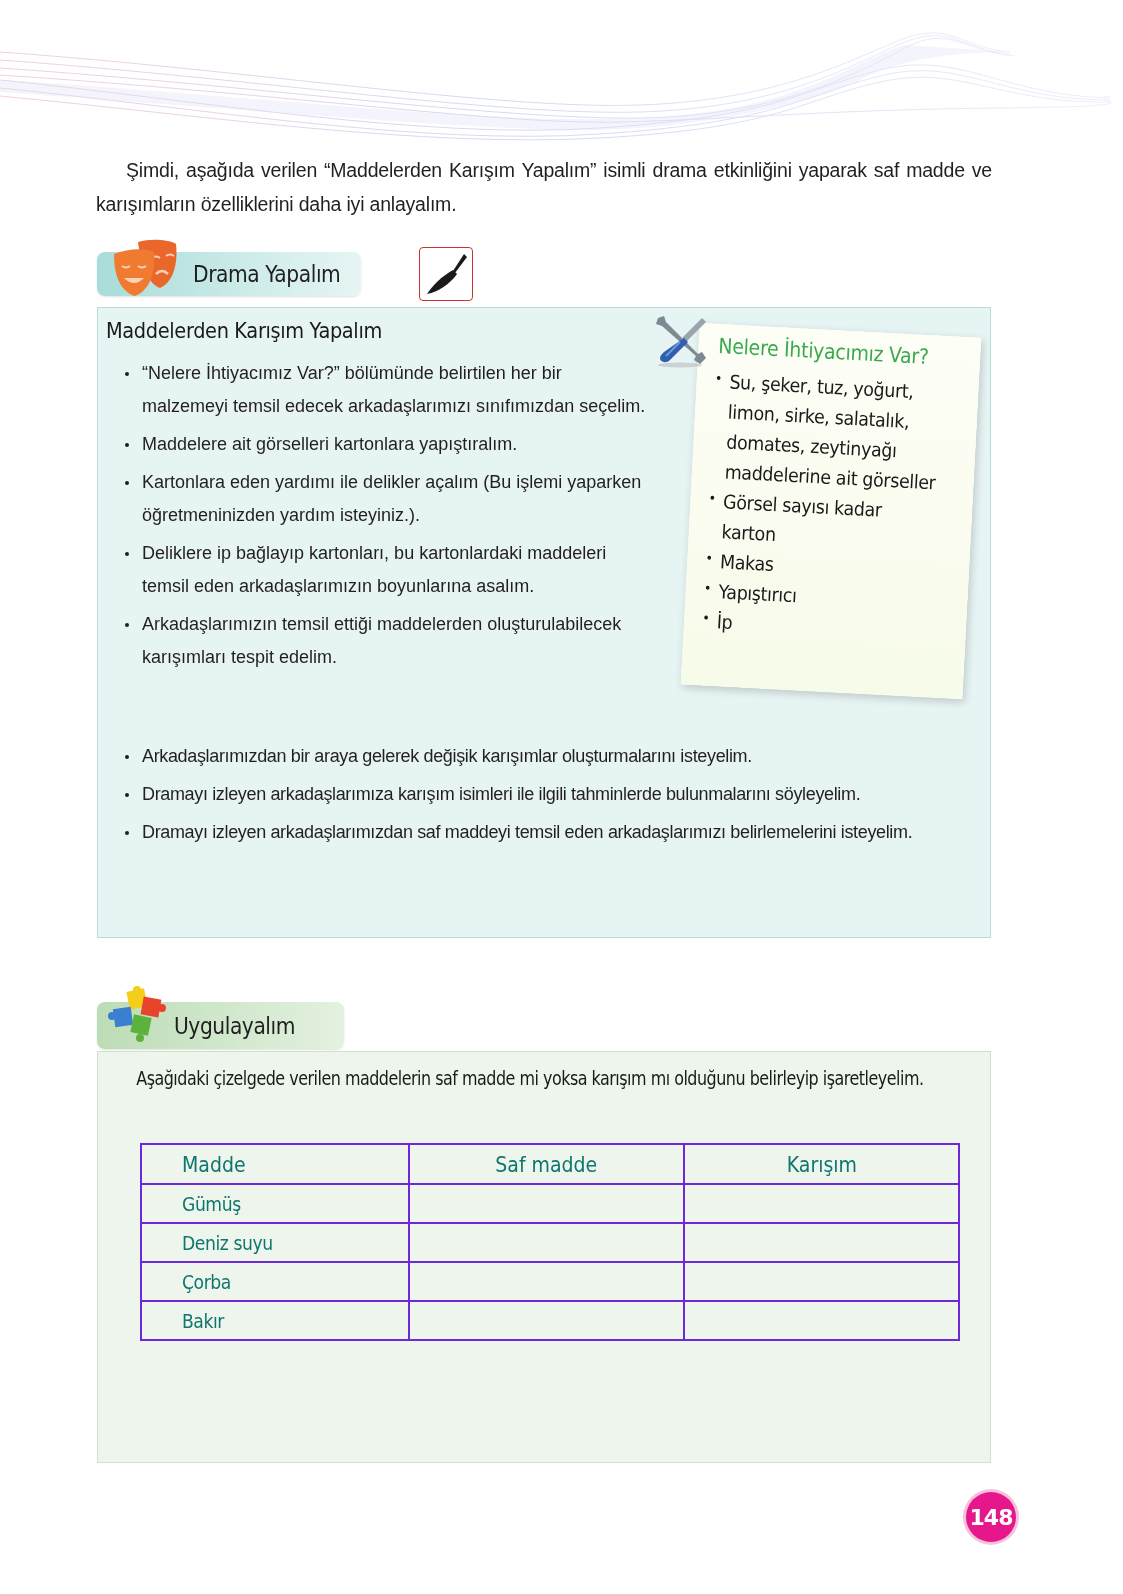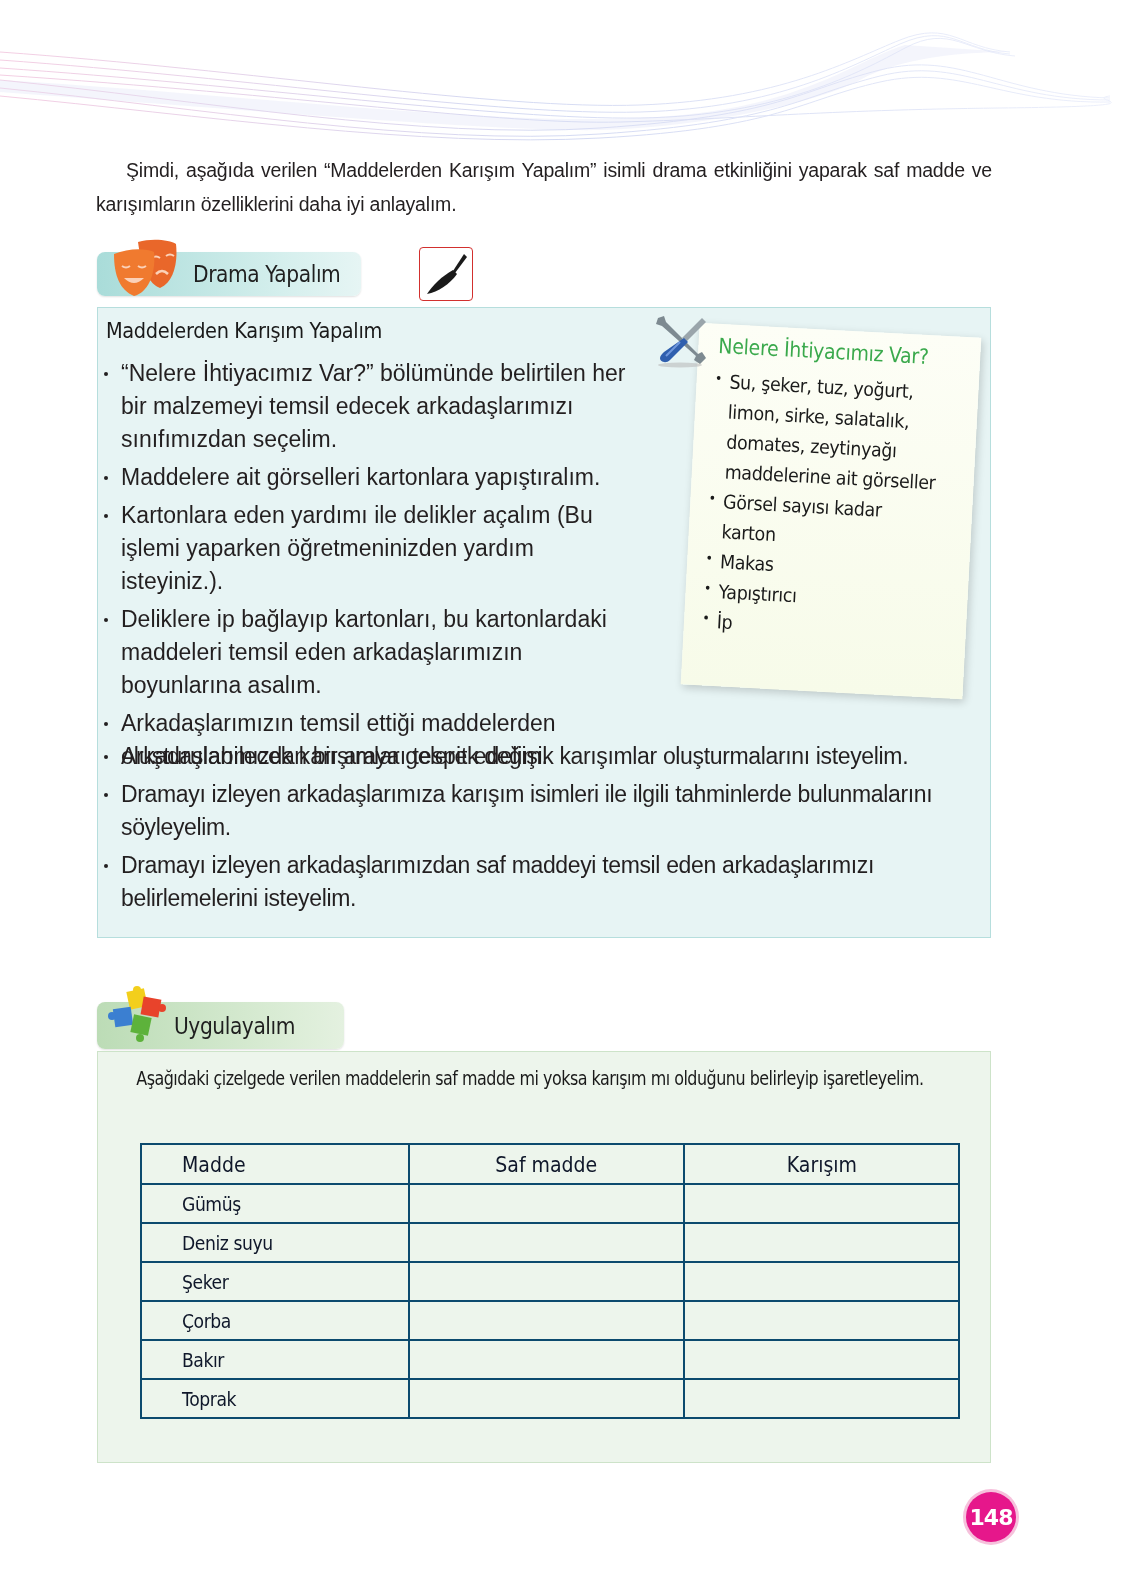--- a/index.html
+++ b/index.html
@@ -55,23 +55,23 @@
       position: absolute; left: 97px; top: 307px; width: 894px; height: 631px;
       background: #e7f4f4; border: 1.5px solid #b6dedd; box-sizing: border-box;
     }
     .drama-sub {
       position: absolute; left: 106px; top: 318px;
       font-size: 22px; letter-spacing: -0.4px;
       transform: scaleX(0.88); transform-origin: left center;
       color: #1a1a1a;
     }
     .blist {
-      position: absolute; left: 103px; margin: 0; padding: 0; list-style: none;
+      position: absolute; left: 124px; margin: 0; padding: 0; list-style: none;
       font-family: "Liberation Sans", sans-serif;
-      font-size: 23px; line-height: 33px; color: #231f20;
+      font-size: 18px; line-height: 33px; color: #231f20;
     }
     .blist li { position: relative; padding-left: 18px; margin-bottom: 5px; }
     .blist li::before {
       content: ""; position: absolute; left: 1px; top: 15px;
       width: 4px; height: 4px; border-radius: 50%; background: #231f20;
     }
     .blist-narrow { top: 357px; width: 528px; }
     .blist-wide { top: 740px; width: 890px; }
     .blist-wide li { letter-spacing: -0.35px; }
 
@@ -111,22 +111,22 @@
       color: #1a1a1a; letter-spacing: -0.6px;
       transform: scaleX(0.84); transform-origin: left top; width: 990px;
     }
     .uyg-text .indent { display: inline-block; width: 36px; }
 
     table.tbl {
       position: absolute; left: 140px; top: 1143px; width: 818px;
       border-collapse: collapse; table-layout: fixed;
     }
     .tbl th, .tbl td {
-      border: 2px solid #0c4a6e; height: 37px; padding: 0 0 0 40px;
-      font-family: "DejaVu Sans", sans-serif; color: #0f172a; text-align: left;
+      border: 2px solid #6d28d9; height: 37px; padding: 0 0 0 40px;
+      font-family: "DejaVu Sans", sans-serif; color: #0f766e; text-align: left;
     }
     .tbl th { font-size: 22px; font-weight: normal; height: 38px; }
     .tbl th.c { text-align: center; padding: 0; }
     .tbl td { font-size: 20px; letter-spacing: -0.5px; }
     .tbl .txt { display: inline-block; transform: scaleX(0.86); transform-origin: left center; }
     .tbl th.c .txt { transform-origin: center center; }
 
     .page-num {
       position: absolute; left: 966px; top: 1492px; width: 50px; height: 50px;
       border-radius: 50%; background: #e6178b;
@@ -247,35 +247,25 @@
       <td><span class="txt">Gümüş</span></td>
       <td></td>
       <td></td>
     </tr>
     <tr>
       <td><span class="txt">Deniz suyu</span></td>
       <td></td>
       <td></td>
     </tr>
     <tr>
-      <td><span class="txt">Şeker</span></td>
-      <td></td>
-      <td></td>
-    </tr>
-    <tr>
       <td><span class="txt">Çorba</span></td>
       <td></td>
       <td></td>
     </tr>
     <tr>
       <td><span class="txt">Bakır</span></td>
-      <td></td>
-      <td></td>
-    </tr>
-    <tr>
-      <td><span class="txt">Toprak</span></td>
       <td></td>
       <td></td>
     </tr>
   </tbody>
 </table>
 
 <div class="page-num">148</div>
 
 </body></html>

